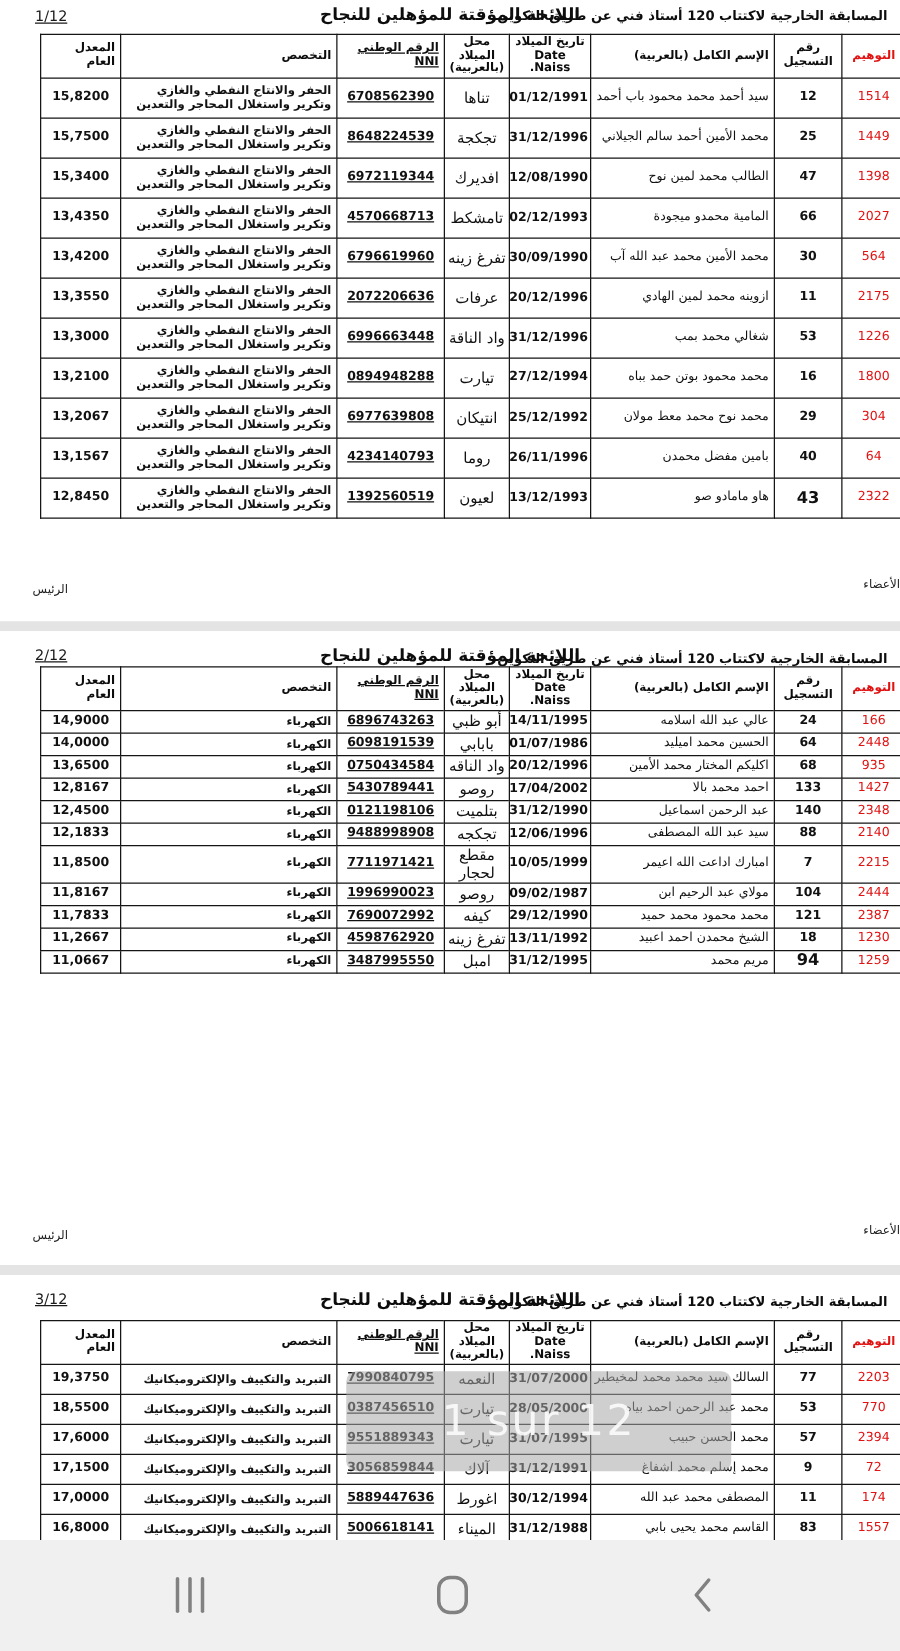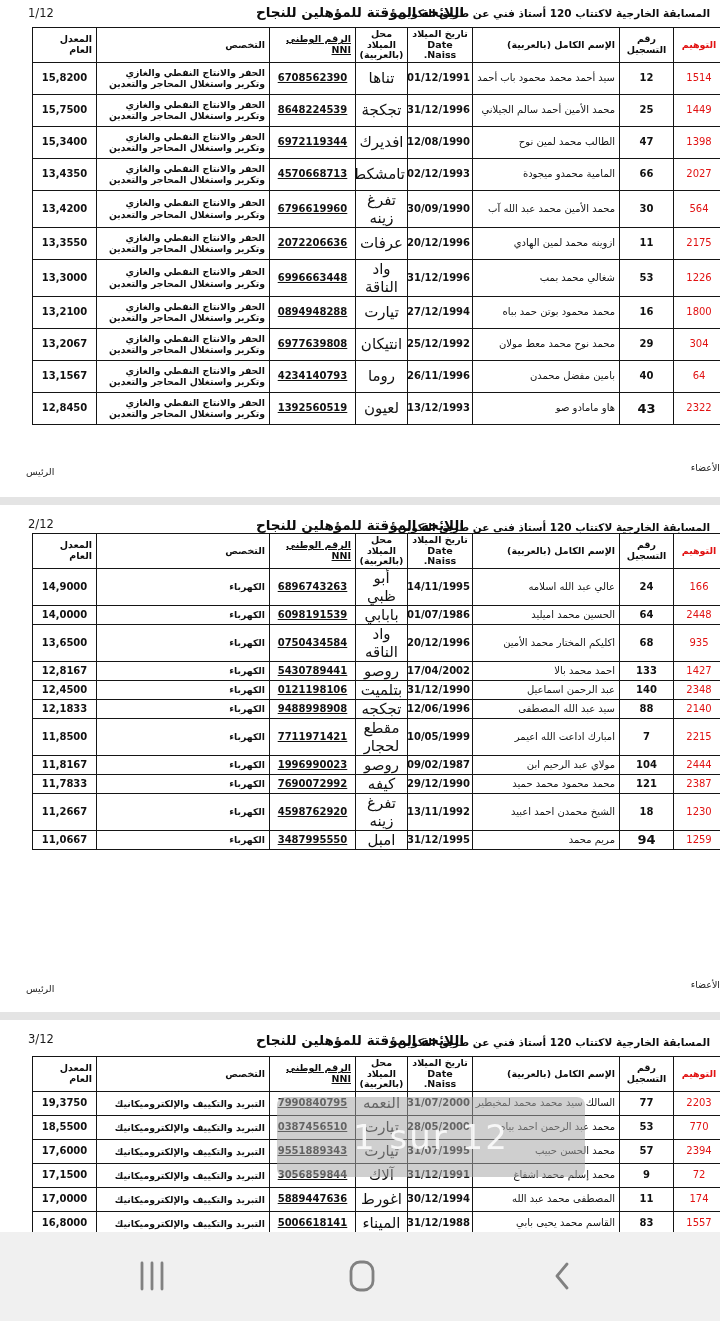--- a/index.html
+++ b/index.html
@@ -8,21 +8,21 @@
     font-family:"DejaVu Sans",sans-serif;color:#111;
   }
   .page{position:absolute;left:0;width:720px;background:#fff;}
   #page1{top:0;height:497px;}
   #page2{top:505px;height:507px;}
   #page3{top:1020px;height:212px;overflow:hidden;}
   .sep{position:absolute;left:0;width:720px;height:8px;background:#e4e4e4;}
   #sep1{top:497px;}
   #sep2{top:1012px;}
 
-  .pnum{position:absolute;left:28px;font-size:11.5px;color:#1a1a1a;}
+  .pnum{position:absolute;left:28px;font-size:11.5px;color:#1a1a1a;text-decoration:underline;}
   .title-center{position:absolute;left:0;right:0;text-align:center;font-weight:bold;
     font-size:13.5px;direction:rtl;color:#0d0d0d;}
   .title-right{position:absolute;right:10px;font-size:10.5px;font-weight:bold;direction:rtl;color:#0d0d0d;}
   #page1 .pnum{top:6px;} #page1 .title-center{top:4px;} #page1 .title-right{top:7px;}
   .page.cont .pnum{top:12px;} .page.cont .title-center{top:12px;} .page.cont .title-right{top:16px;}
 
   table.results{position:absolute;left:32px;width:680px;border-collapse:collapse;direction:rtl;
     table-layout:fixed;background:#fff;}
   #page1 table.results{top:27px;}
   #page2 table.results{top:28px;}
@@ -35,21 +35,21 @@
   .c-reg{width:49px;}
   .c-name{width:140px;}
   .c-date{width:60px;}
   .c-place{width:47px;}
   .c-nni{width:79px;text-decoration:underline;}
   .c-spec{width:166px;}
   .c-avg{width:57px;}
   td.c-name,th.c-name,td.c-spec,th.c-spec{text-align:right;padding-right:4px;}
   th.c-avg,th.c-nni{text-align:right;padding-right:4px;}
   td.c-reg,td.c-date,td.c-nni,td.c-avg{font-weight:bold;}
-  td.c-place{font-size:15px;}
+  td.c-place{font-size:12px;}
   td.c-spec{font-size:9.3px;line-height:1.25;font-weight:bold;}
   td.c-name{font-size:10px;}
   #page1 thead th{height:26px;}
   #page2 thead th{height:27px;}
   #page3 thead th{height:21px;}
   #page1 tbody td{height:31px;}
   #page2 tbody td{height:17px;}
   #page3 tbody td{height:23px;margin-top:12px;}
   #page1 tbody tr:last-child td.c-reg,
   #page2 tbody tr:last-child td.c-reg{font-size:13px;}

